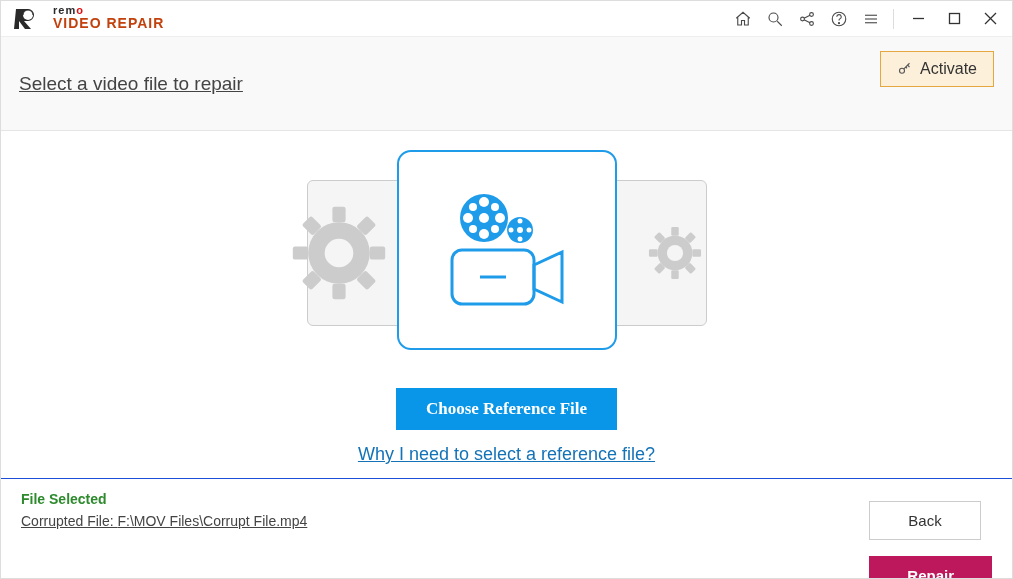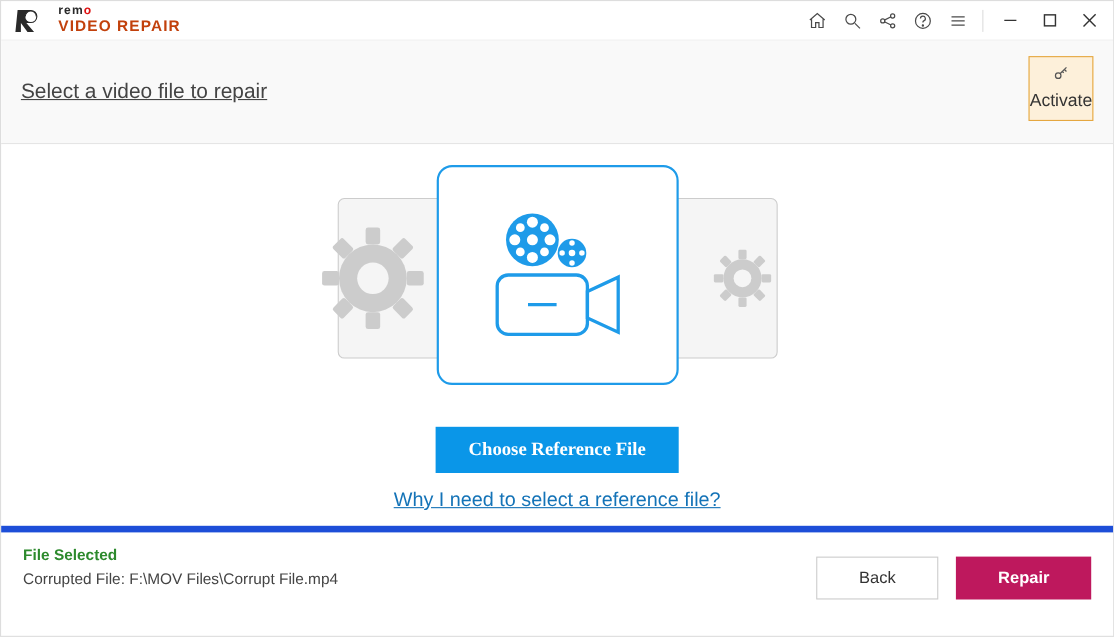--- a/index.html
+++ b/index.html
@@ -68,30 +68,29 @@
     }
     .header-title {
       font-size: 19px;
       color: #444;
       font-weight: 400;
       text-decoration: underline;
     }
     .activate-btn {
       background: #fdf0da;
       border: 1px solid #e5a740;
-      padding: 8px 0;
+      padding: 8px 16px;
       display: flex;
       align-items: center;
       gap: 8px;
       font-size: 16px;
       color: #333;
       cursor: pointer;
       align-self: flex-start;
       margin-top: 14px;
-      flex-direction: column;
     }
     .activate-btn svg { width: 15px; height: 15px; stroke: #555; fill: none; stroke-width: 1.8; }
     .main-area {
       height: 347px;
       display: flex;
       flex-direction: column;
       align-items: center;
       justify-content: center;
     }
     .illustration {
@@ -146,35 +145,35 @@
     }
     .help-link {
       margin-top: 14px;
       font-size: 18px;
       color: #1473b7;
       text-decoration: underline;
       cursor: pointer;
     }
     .footer {
       height: 100px;
-      border-top: 6px solid #1d4ed8;
+      border-top: 1px solid #1d4ed8;
       display: flex;
       justify-content: space-between;
       padding: 12px 20px 0 20px;
       gap: 20px;
     }
     .file-info { font-size: 14px; }
     .file-selected-label {
       color: #2d8a2d;
       font-weight: 600;
       font-size: 14px;
       margin-bottom: 6px;
     }
-    .file-line { color: #444; margin-bottom: 8px; font-size: 14px; }
-    .footer-buttons { display: flex; gap: 16px; align-items: flex-start; padding-top: 10px; }
+    .file-line { color: #444; margin-bottom: 8px; font-size: 14px; text-decoration: underline; }
+    .footer-buttons { display: flex; gap: 16px; align-items: flex-start; padding-top: 10px; flex-direction: column; }
     .btn-back {
       background: #fff;
       border: 1px solid #ccc;
       padding: 10px 38px;
       font-size: 15px;
       color: #333;
       cursor: pointer;
     }
     .btn-repair {
       background: #be185d;

